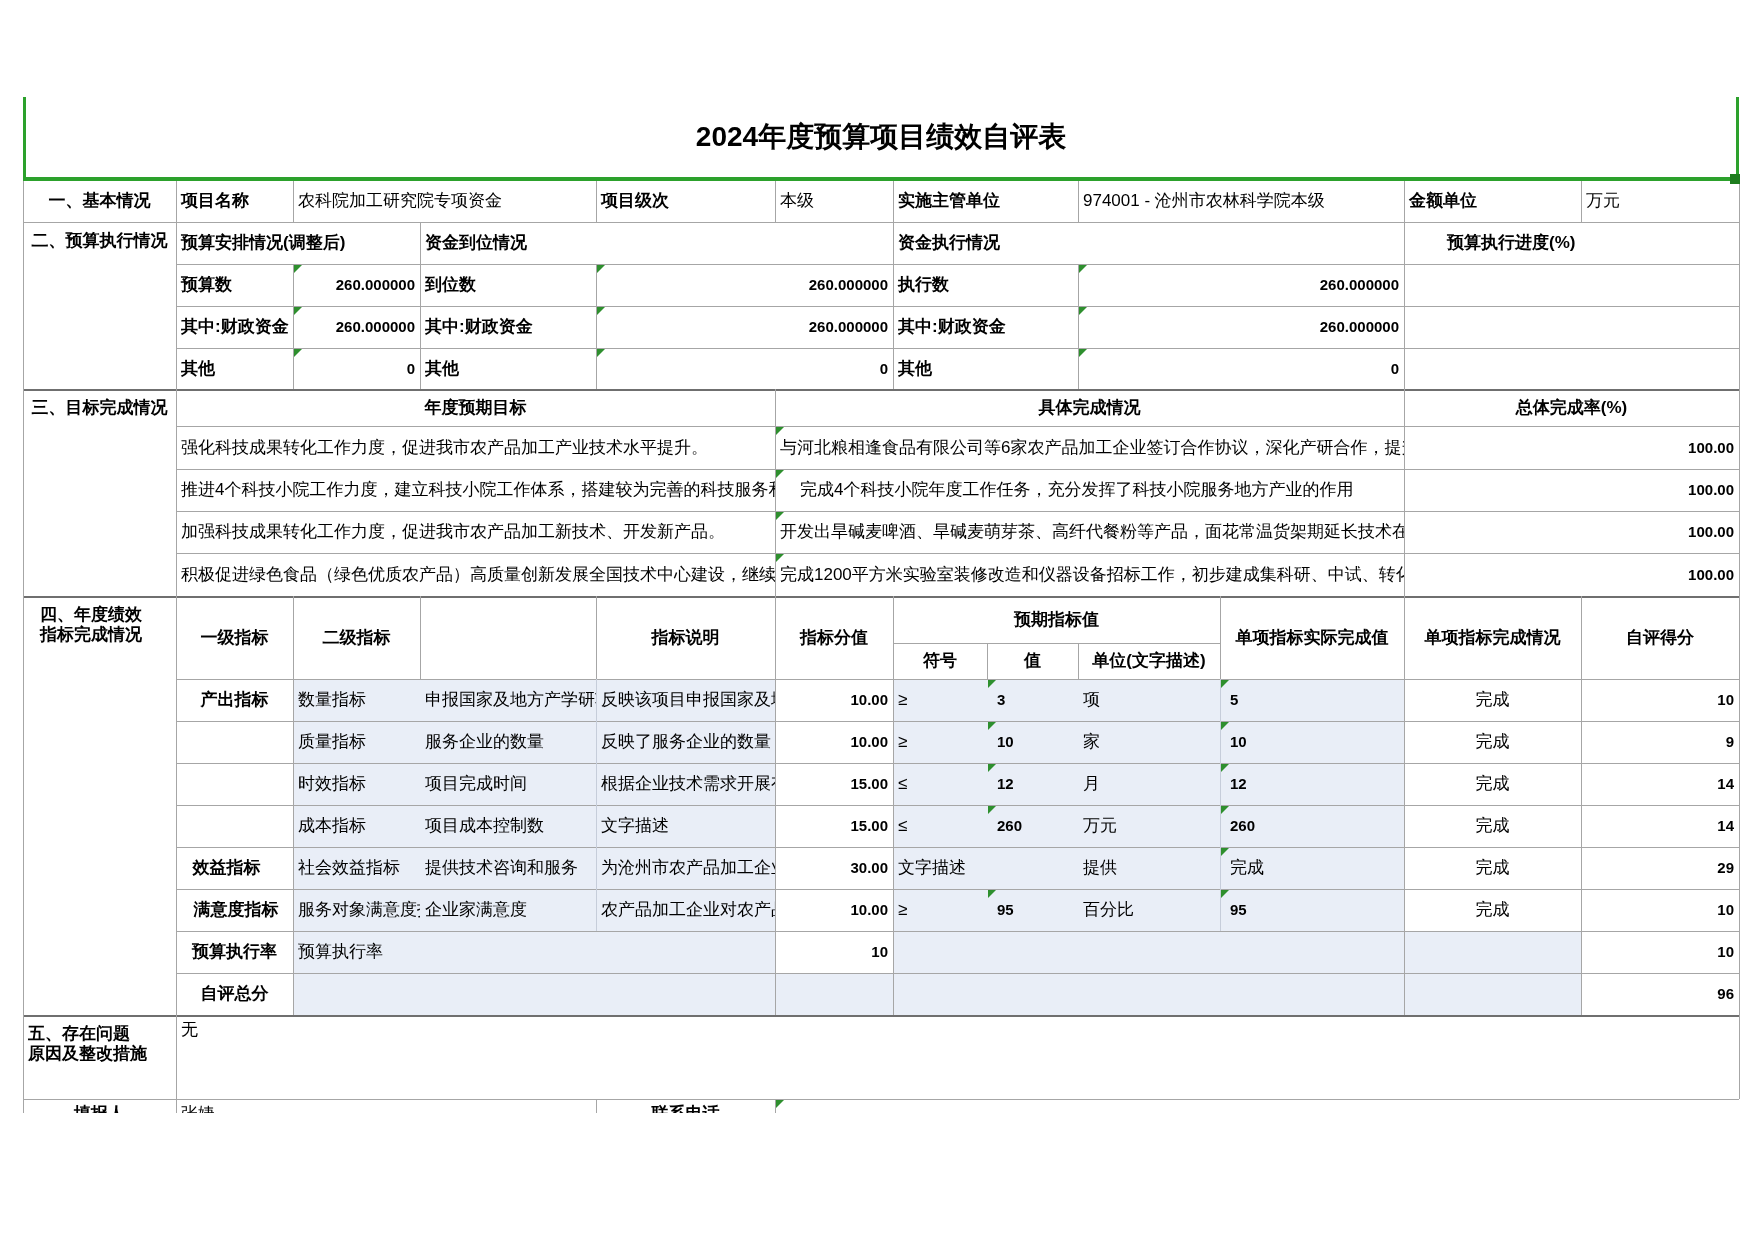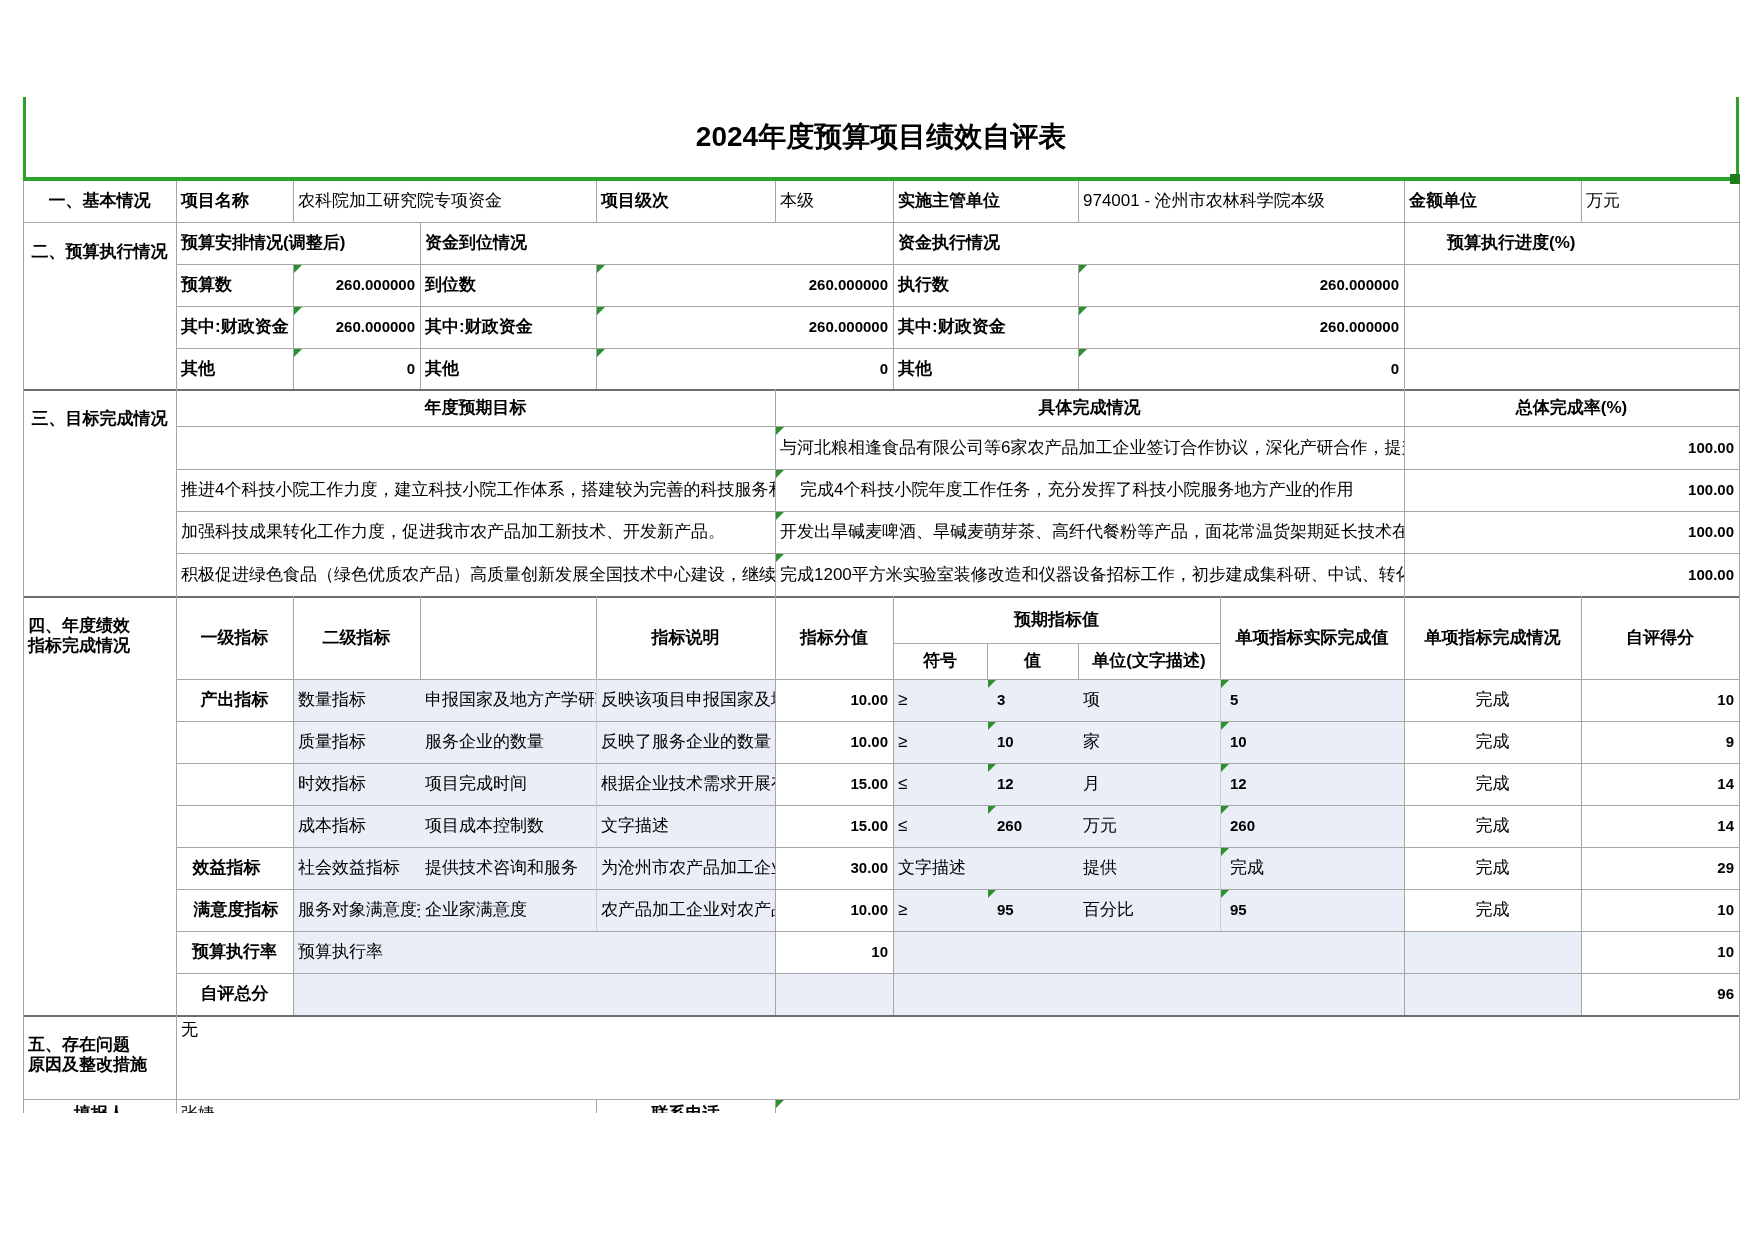--- a/index.html
+++ b/index.html
@@ -5,21 +5,21 @@
   html,body{margin:0;padding:0}
   body{width:1754px;height:1241px;background:#ffffff;position:relative;
        font-family:"Liberation Sans","DejaVu Sans",sans-serif;color:#000}
   #sheet{position:absolute;left:23px;top:97px;width:1716px;height:1040px}
   .cell{position:absolute;display:flex;align-items:center;padding:0 5px;box-sizing:border-box;
         overflow:hidden;white-space:nowrap;font-size:17px;line-height:1.15;color:#000}
   .b{font-weight:bold}
   .c{justify-content:center;text-align:center}
   .r{justify-content:flex-end}
   .num{font-weight:bold;font-size:15px}
-  .top{align-items:flex-start;padding-top:20px}
+  .top{align-items:flex-start;padding-top:9px}
   .col2{flex-direction:column;justify-content:flex-start;display:flex}
   .hl{position:absolute;height:1px;background:#a6a6a6}
   .hl2{position:absolute;height:2px;background:#6f6f6f}
   .vl{position:absolute;width:1px;background:#a6a6a6}
   .vll{position:absolute;width:1px;background:#c6cdda}
   .blue{position:absolute;background:#e9eef7}
   .tri{position:absolute;width:0;height:0;border-top:8px solid #2e8f2e;border-right:8px solid transparent}
   .green{position:absolute;background:#2ca12c}
   .handle{position:absolute;background:#1d7c1d}
   #title-cell{font-size:28px}
@@ -132,36 +132,37 @@
   <div class="cell b" style="left:397px;top:251px;width:176px;height:41px">其他</div>
   <div class="cell r num" style="left:573px;top:251px;width:297px;height:41px">0</div>
   <div class="cell b" style="left:870px;top:251px;width:185px;height:41px">其他</div>
   <div class="cell r num" style="left:1055px;top:251px;width:326px;height:41px">0</div>
 
   <div class="cell b top c" style="left:0;top:292px;width:153px;height:207px">三、目标完成情况</div>
   <div class="cell b c" style="left:153px;top:292px;width:599px;height:37px">年度预期目标</div>
   <div class="cell b c" style="left:752px;top:292px;width:629px;height:37px">具体完成情况</div>
   <div class="cell b c" style="left:1381px;top:292px;width:335px;height:37px">总体完成率(%)</div>
 
+  <div class="cell" style="left:153px;top:329px;width:599px;height:43px">强化科技成果转化工作力度，促进我市农产品加工产业技术水平提升。</div>
   <div class="cell" style="left:752px;top:329px;width:629px;height:43px">与河北粮相逢食品有限公司等6家农产品加工企业签订合作协议，深化产研合作，提升产业发</div>
   <div class="cell r num" style="left:1381px;top:329px;width:335px;height:43px">100.00</div>
 
   <div class="cell" style="left:153px;top:372px;width:599px;height:42px">推进4个科技小院工作力度，建立科技小院工作体系，搭建较为完善的科技服务和专业支</div>
   <div class="cell" style="left:772px;top:372px;width:629px;height:42px">完成4个科技小院年度工作任务，充分发挥了科技小院服务地方产业的作用</div>
   <div class="cell r num" style="left:1381px;top:372px;width:335px;height:42px">100.00</div>
 
   <div class="cell" style="left:153px;top:414px;width:599px;height:42px">加强科技成果转化工作力度，促进我市农产品加工新技术、开发新产品。</div>
   <div class="cell" style="left:752px;top:414px;width:629px;height:42px">开发出旱碱麦啤酒、旱碱麦萌芽茶、高纤代餐粉等产品，面花常温货架期延长技术在企业进</div>
   <div class="cell r num" style="left:1381px;top:414px;width:335px;height:42px">100.00</div>
 
   <div class="cell" style="left:153px;top:456px;width:599px;height:43px">积极促进绿色食品（绿色优质农产品）高质量创新发展全国技术中心建设，继续提升科</div>
   <div class="cell" style="left:752px;top:456px;width:629px;height:43px">完成1200平方米实验室装修改造和仪器设备招标工作，初步建成集科研、中试、转化、检验</div>
   <div class="cell r num" style="left:1381px;top:456px;width:335px;height:43px">100.00</div>
 
-  <div class="cell b top col2" style="left:0;top:499px;width:153px;height:494px;text-align:center">
+  <div class="cell b top col2" style="left:12px;top:499px;width:153px;height:494px;text-align:center">
     <div>四、年度绩效</div>
     <div>指标完成情况</div>
   </div>
   <div class="cell b c" style="left:153px;top:499px;width:117px;height:83px">一级指标</div>
   <div class="cell b c" style="left:270px;top:499px;width:127px;height:83px">二级指标</div>
   <div class="cell b c" style="left:573px;top:499px;width:179px;height:83px">指标说明</div>
   <div class="cell b c" style="left:752px;top:499px;width:118px;height:83px">指标分值</div>
   <div class="cell b c" style="left:870px;top:499px;width:327px;height:47px">预期指标值</div>
   <div class="cell b c" style="left:870px;top:546px;width:94px;height:36px">符号</div>
   <div class="cell b c" style="left:964px;top:546px;width:91px;height:36px">值</div>

